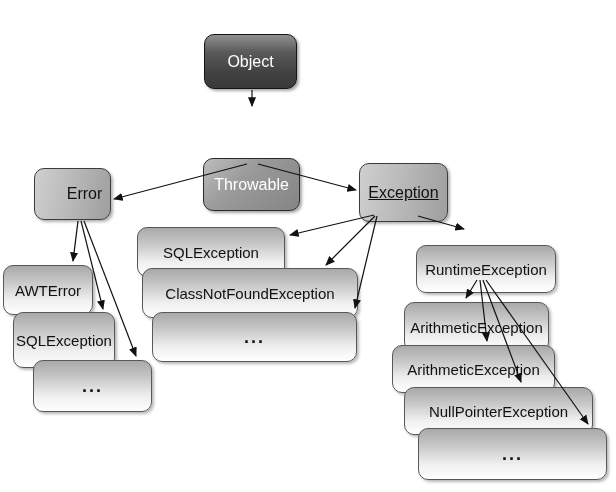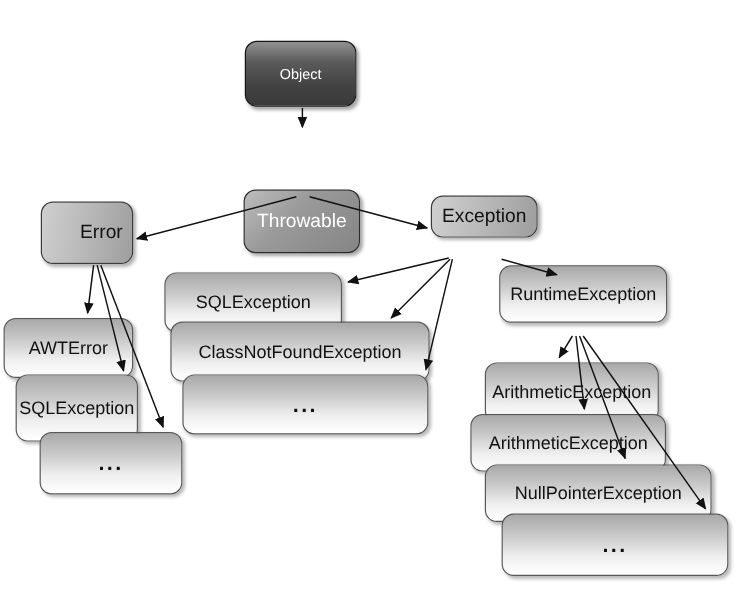--- a/index.html
+++ b/index.html
@@ -19,21 +19,21 @@
     justify-content:center;
     text-align:center;
     white-space:nowrap;
     font-size:15px;
     color:#111111;
   }
   .node-root{
     background:linear-gradient(180deg,#919191 0%,#5a5a5a 32%,#424242 70%,#3a3a3a 100%);
     border:1.5px solid #141414;
     color:#ffffff;
-    font-size:12px;
+    font-size:16px;
     box-shadow:2px 2px 3px rgba(0,0,0,0.35);
   }
   .node-dark{
     background:linear-gradient(135deg,#bdbdbd 0%,#9a9a9a 40%,#858585 100%);
     border:1.5px solid #2a2a2a;
     color:#ffffff;
     font-size:16px;
     box-shadow:2px 2px 3px rgba(0,0,0,0.35);
   }
   .node-mid{
@@ -62,28 +62,28 @@
     pointer-events:none;
   }
 </style>
 </head>
 <body>
 
 <div class="canvas" id="canvas">
     <div class="node node-root" style="left: 204px; top: 34px; width: 93px; height: 55px; z-index: 5;">Object</div>
     <div class="node node-dark" style="left: 203px; top: 110px; width: 97px; height: 53px; z-index: 5; margin-top: 48px;">Throwable</div>
     <div class="node node-mid" style="left: 34px; top: 168px; width: 77px; height: 52px; z-index: 5; padding-left: 24px;">Error</div>
-    <div class="node node-mid" style="left: 359px; top: 163px; width: 89px; height: 35px; z-index: 5;">Exception</div>
-    <div class="node node-leaf" style="left: 3px; top: 265px; width: 108px; height: 50px; z-index: 1;">AWTError</div>
+    <div class="node node-mid" style="left: 359px; top: 163px; width: 89px; height: 59px; z-index: 5; text-decoration: underline;">Exception</div>
+    <div class="node node-leaf" style="left: 3px; top: 265px; width: 90px; height: 50px; z-index: 1;">AWTError</div>
     <div class="node node-leaf" style="left: 13px; top: 312px; width: 102px; height: 56px; z-index: 2;">SQLException</div>
     <div class="node node-leaf more-label" style="left: 33px; top: 360px; width: 119px; height: 52px; z-index: 3;">...</div>
     <div class="node node-leaf" style="left: 137px; top: 227px; width: 148px; height: 50px; z-index: 1;">SQLException</div>
     <div class="node node-leaf" style="left: 142px; top: 268px; width: 216px; height: 50px; z-index: 2;">ClassNotFoundException</div>
     <div class="node node-leaf more-label" style="left: 152px; top: 312px; width: 205px; height: 50px; z-index: 3;">...</div>
-    <div class="node node-leaf" style="left: 416px; top: 221px; width: 140px; height: 48px; z-index: 5;">RuntimeException</div>
+    <div class="node node-leaf" style="left: 416px; top: 245px; width: 140px; height: 48px; z-index: 5;">RuntimeException</div>
     <div class="node node-leaf" style="left: 381px; top: 302px; width: 145px; height: 50px; z-index: 1; margin-left: 23px;">ArithmeticException</div>
     <div class="node node-leaf" style="left: 392px; top: 345px; width: 163px; height: 48px; z-index: 2;">ArithmeticException</div>
     <div class="node node-leaf" style="left: 404px; top: 387px; width: 189px; height: 48px; z-index: 3;">NullPointerException</div>
     <div class="node node-leaf more-label" style="left: 418px; top: 428px; width: 189px; height: 52px; z-index: 4;">...</div>
     <svg class="edges" viewBox="0 0 616 492">
       <defs>
         <marker id="arrowhead" viewBox="0 0 10 10" refX="9" refY="5" markerWidth="8" markerHeight="8" orient="auto-start-reverse">
           <path d="M 0 0.8 L 10 5 L 0 9.2 z" fill="#111111"></path>
         </marker>
       </defs>

